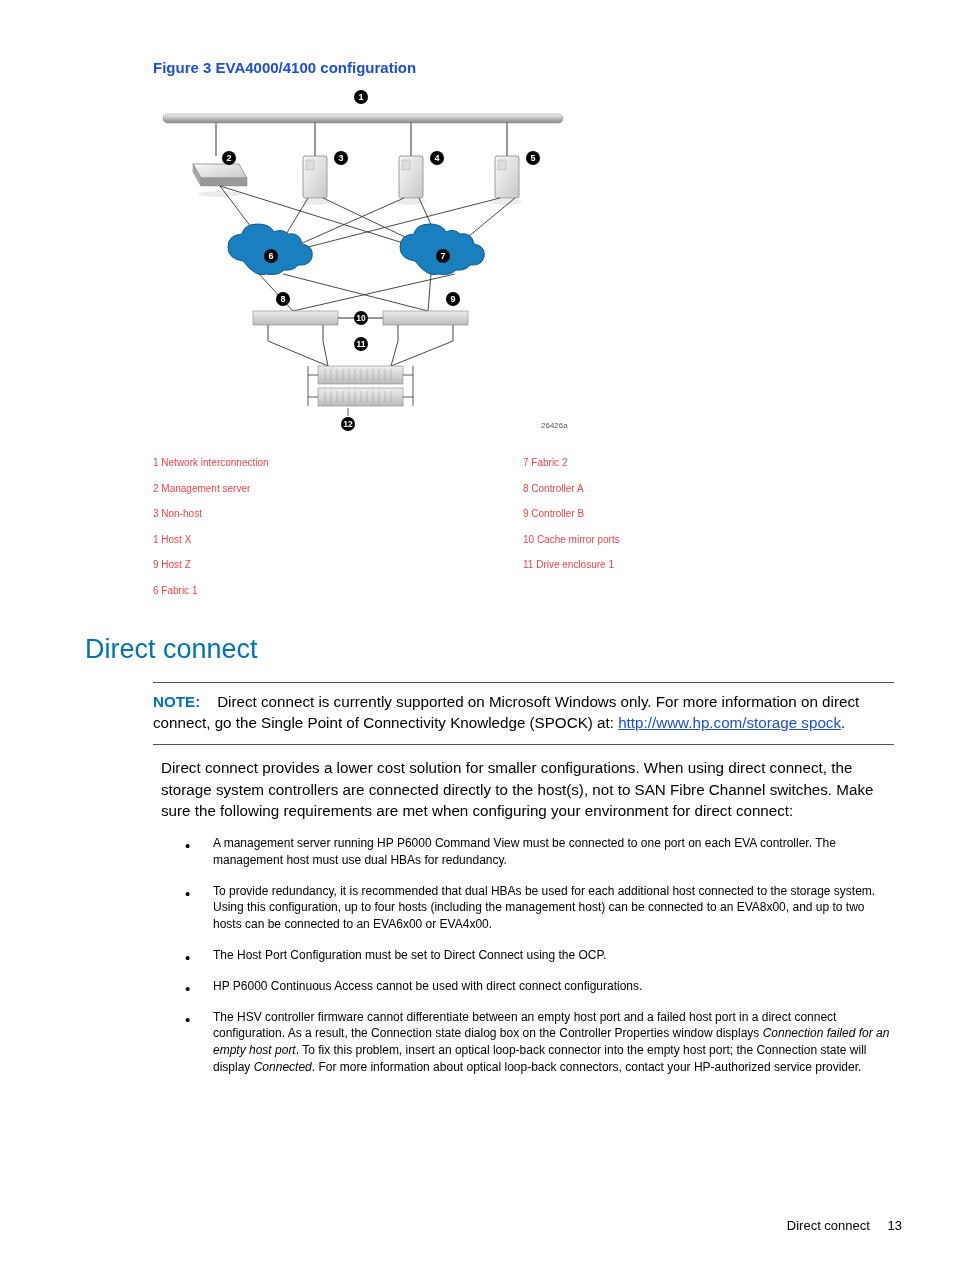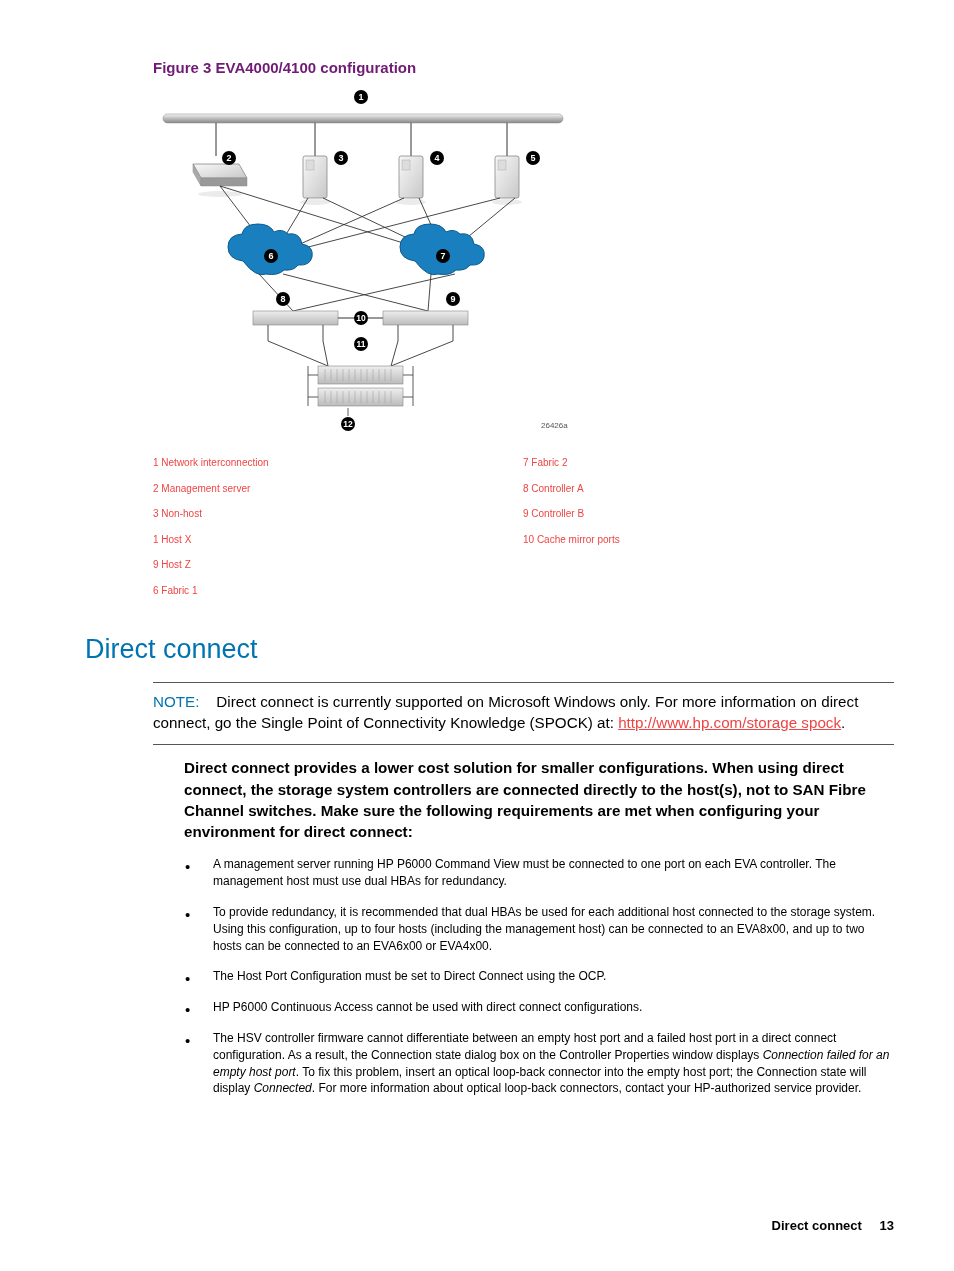--- a/index.html
+++ b/index.html
@@ -10,21 +10,21 @@
     width: 954px;
     height: 1271px;
     background: #fff;
     position: relative;
     line-height: 1.35;
   }
   .page {
     padding: 58px 60px 40px 85px;
   }
   .figure-caption {
-    color: #701a75;
+    color: #1d4ed8;
     font-weight: bold;
     font-size: 15px;
     margin-left: 68px;
     margin-bottom: 8px;
   }
   .diagram {
     display: block;
     margin-left: 68px;
     margin-bottom: 10px;
   }
@@ -52,33 +52,33 @@
     margin-left: 68px;
     border-top: 1px solid #555;
     border-bottom: 1px solid #555;
     padding: 8px 0 11px 0;
     margin-bottom: 12px;
     font-size: 15.2px;
     line-height: 1.4;
   }
   .note-label {
     color: #0073b1;
-    font-weight: normal;
+    font-weight: bold;
   }
   .link {
-    color: #ef4444;
+    color: #1d4ed8;
     text-decoration: underline;
     cursor: pointer;
   }
   .intro-para {
-    margin-left: 99px;
+    margin-left: 76px;
     margin-bottom: 14px;
     font-size: 15.2px;
     line-height: 1.4;
-    font-weight: 700;
+    font-weight: 400;
   }
   ul.bullets {
     margin-left: 100px;
     list-style: none;
   }
   ul.bullets > li {
     position: relative;
     padding-left: 28px;
     margin-bottom: 14px;
     font-size: 12px;
@@ -90,23 +90,23 @@
     position: absolute;
     left: 0;
     top: 0;
     color: #000;
     font-size: 15px;
   }
   .italic { font-style: italic; }
   .footer {
     position: absolute;
     bottom: 36px;
-    right: 60px;
+    right: 52px;
     font-size: 13px;
-    font-weight: 700;
+    font-weight: 400;
   }
   .footer .pnum { margin-left: 14px; }
   .diagram-refnum {
     font-size: 8px;
     fill: #555;
   }
 </style>
 </head>
 <body>
 
@@ -276,20 +276,21 @@
       <div class="legend-item">3 Non-host</div>
       <div class="legend-item">1 Host X</div>
       <div class="legend-item">9 Host Z</div>
       <div class="legend-item">6 Fabric 1</div>
     </div>
     <div class="legend-col">
       <div class="legend-item">7 Fabric 2</div>
       <div class="legend-item">8 Controller A</div>
       <div class="legend-item">9 Controller B</div>
       <div class="legend-item">10 Cache mirror ports</div>
+      <div class="legend-item">11 Drive enclosure 1</div>
     </div>
   </div>
 
   <h2 class="section-heading">Direct connect</h2>
 
   <div class="note-box">
     <span class="note-label">NOTE:</span>&nbsp;&nbsp;&nbsp;&nbsp;<span>Direct connect is currently supported on Microsoft Windows only. For more information on direct connect, go the Single Point of Connectivity Knowledge (SPOCK) at: </span><a class="link">http://www.hp.com/storage spock</a><span>.</span>
   </div>
 
   <p class="intro-para">Direct connect provides a lower cost solution for smaller configurations. When using direct connect, the storage system controllers are connected directly to the host(s), not to SAN Fibre Channel switches. Make sure the following requirements are met when configuring your environment for direct connect:</p>

